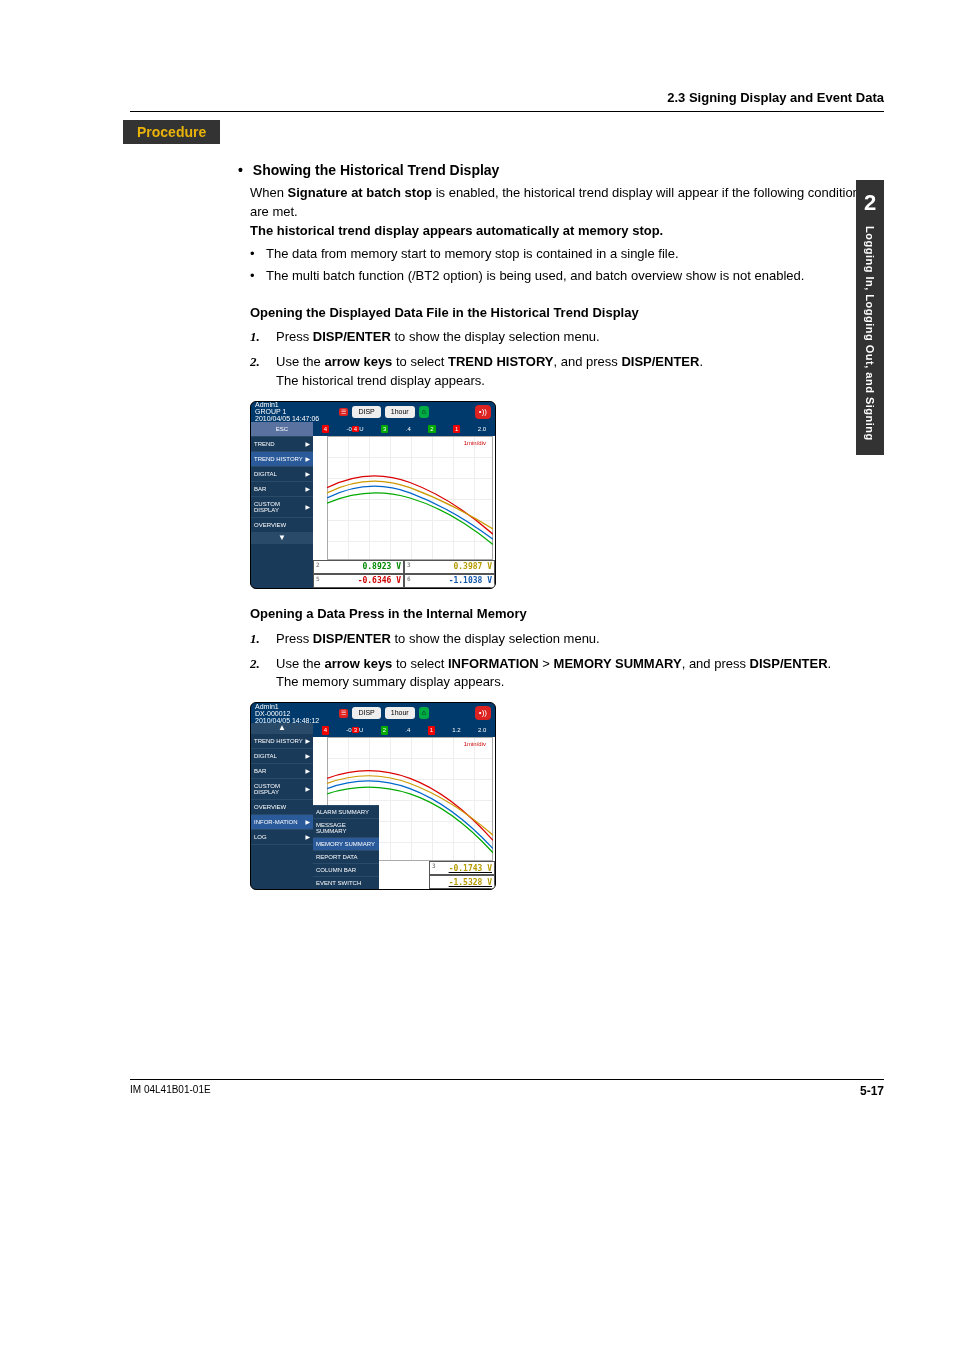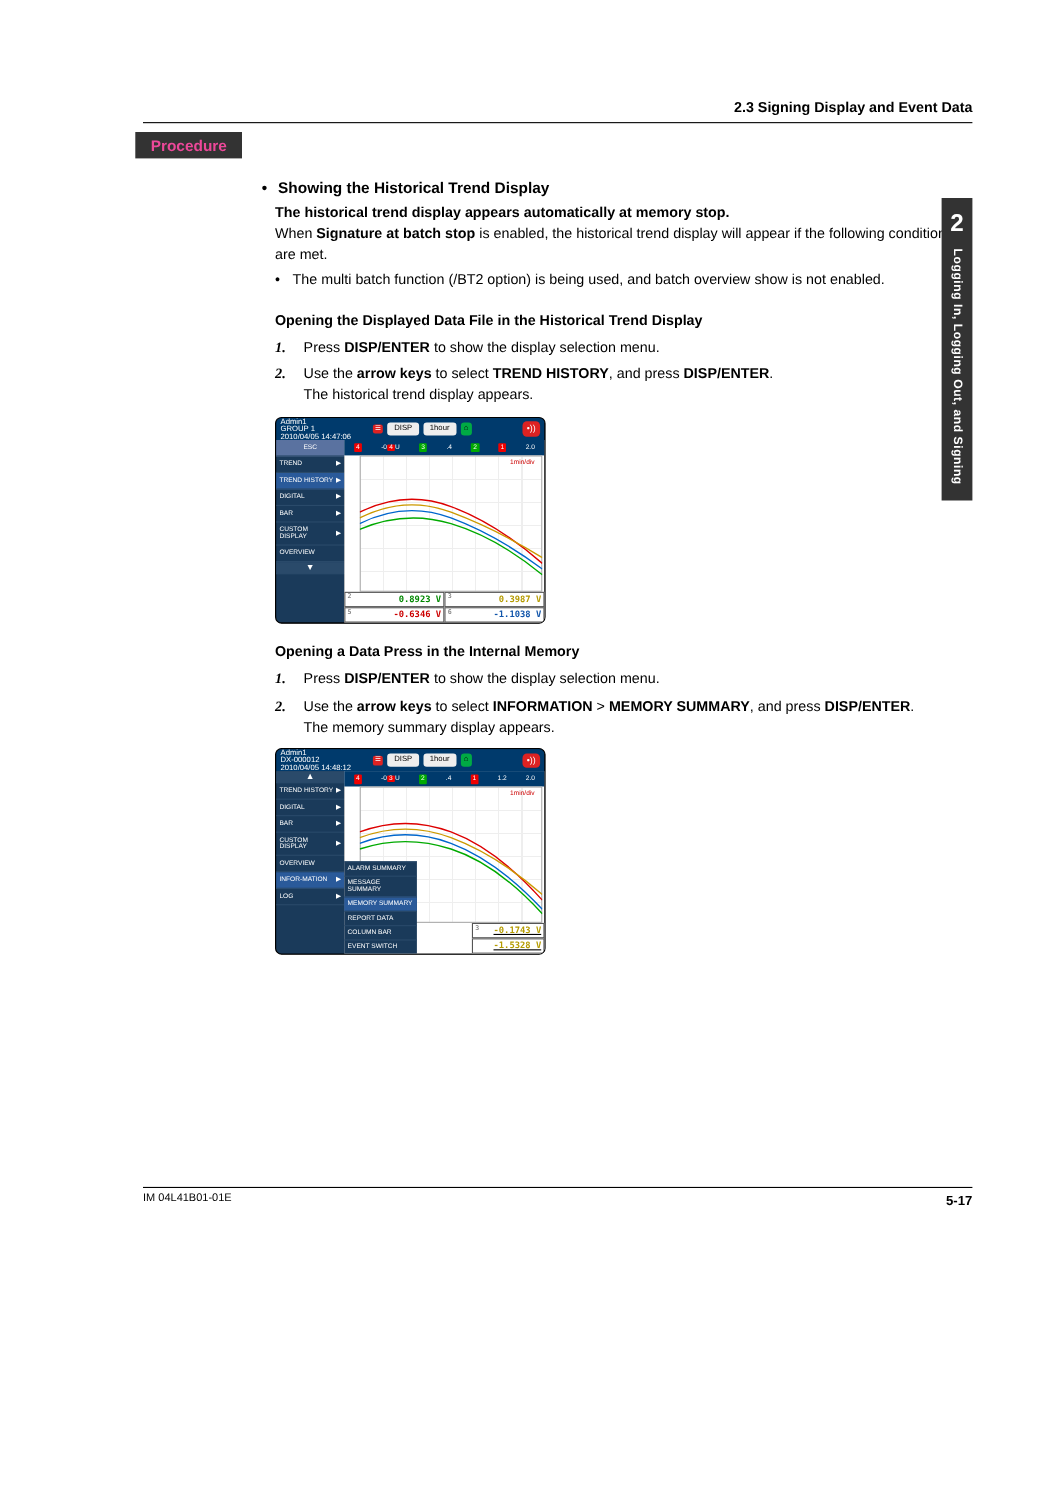--- a/index.html
+++ b/index.html
@@ -21,21 +21,21 @@
     text-align: right;
     margin-bottom: 6px;
   }
   .hr-top {
     border: none;
     border-top: 1px solid #000;
     margin: 0 0 8px 0;
   }
   .procedure-tab {
     background: #333;
-    color: #ec4899;
+    color: #eab308;
     font-weight: bold;
     font-size: 14px;
     padding: 4px 14px;
     display: inline-block;
     margin-left: -7px;
   }
   .content {
     margin-left: 108px;
     margin-top: 16px;
     font-size: 13px;
@@ -182,21 +182,21 @@
     height: 28px;
     display: grid;
     grid-template-columns: 1fr 1fr;
     grid-template-rows: 1fr 1fr;
     font-size: 8px;
     font-family: monospace;
     font-weight: bold;
   }
   .ss-chart .vals div {
     border: 1px solid #555;
-    display:flex; align-items:flex-start; justify-content:flex-end; padding-right:2px;
+    display:flex; align-items:flex-end; justify-content:flex-end; padding-right:2px;
     background:#fff;
   }
   .ss-chart .vals div .lbl { position:absolute; left:2px; top:0; font-size:6px; color:#555; opacity:0.7;}
   .ss-chart .vals .yellow { color: #b59b00; }
   .ss-chart .vals .green { color: #080; }
   .ss-chart .vals .red { color: #c00; }
   .ss-chart .vals .blue { color: #15a; }
   .ss-submenu {
     position: absolute;
     left: 62px; bottom: 0;
@@ -251,25 +251,26 @@
   <div class="section-header">2.3  Signing Display and Event Data</div>
   <hr class="hr-top">
 
   <div class="procedure-tab">Procedure</div>
 
   <div class="content">
     <div class="bullet-title">
       <span class="bullet-dot">•</span>
       <span>Showing the Historical Trend Display</span>
     </div>
-    <div class="sub-indent sub-bold">The historical trend display appears automatically at memory stop.</div>
     <div class="sub-indent">
       <span>When </span><span class="sub-bold">Signature at batch stop</span><span> is enabled, the historical trend display will appear if the following conditions are met.</span>
     </div>
+    <div class="sub-indent sub-bold">The historical trend display appears automatically at memory stop.</div>
     <ul class="dash">
+      <li>The data from memory start to memory stop is contained in a single file.</li>
       <li>The multi batch function (/BT2 option) is being used, and batch overview show is not enabled.</li>
     </ul>
 
     <div class="sub-heading">Opening the Displayed Data File in the Historical Trend Display</div>
     <ol class="numlist">
       <li>
         <span class="num">1.</span>
         <span>Press </span><span class="sub-bold">DISP/ENTER</span><span> to show the display selection menu.</span>
       </li>
       <li>

